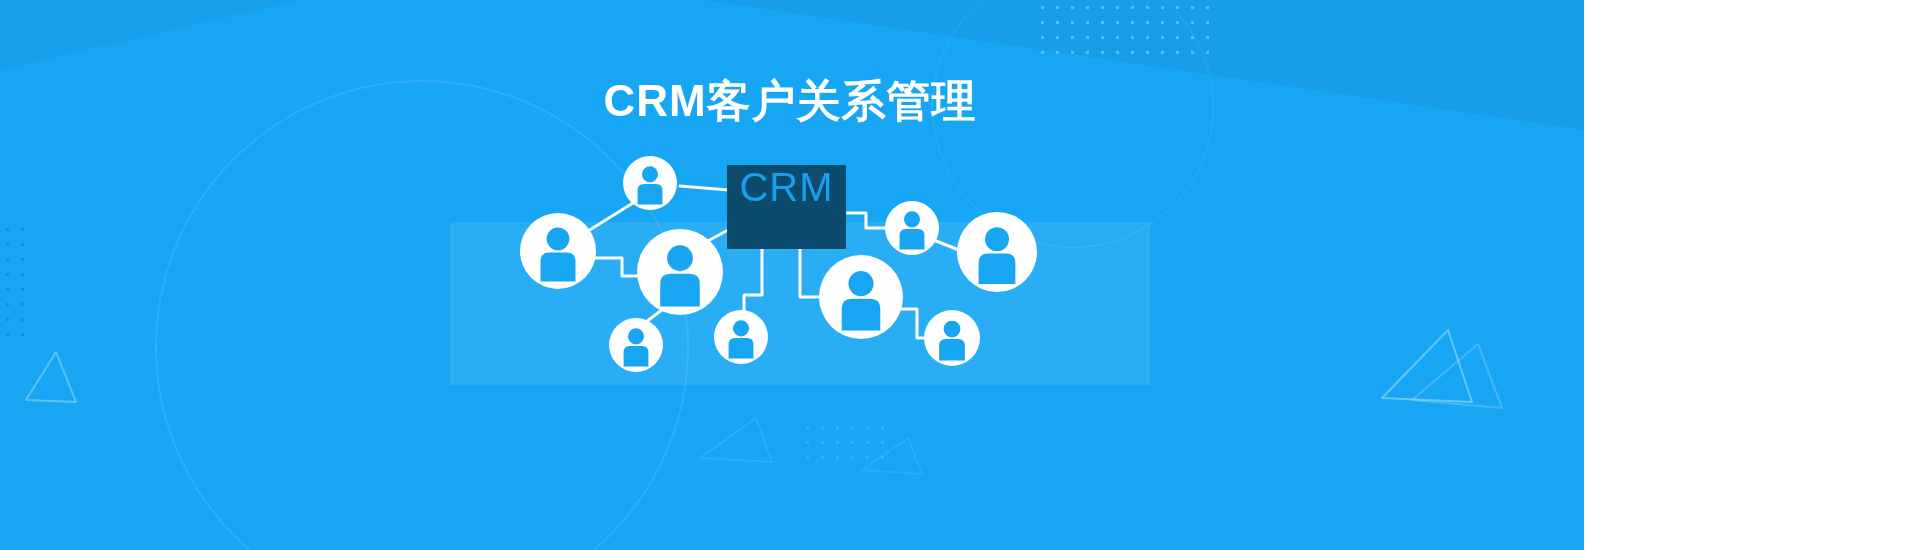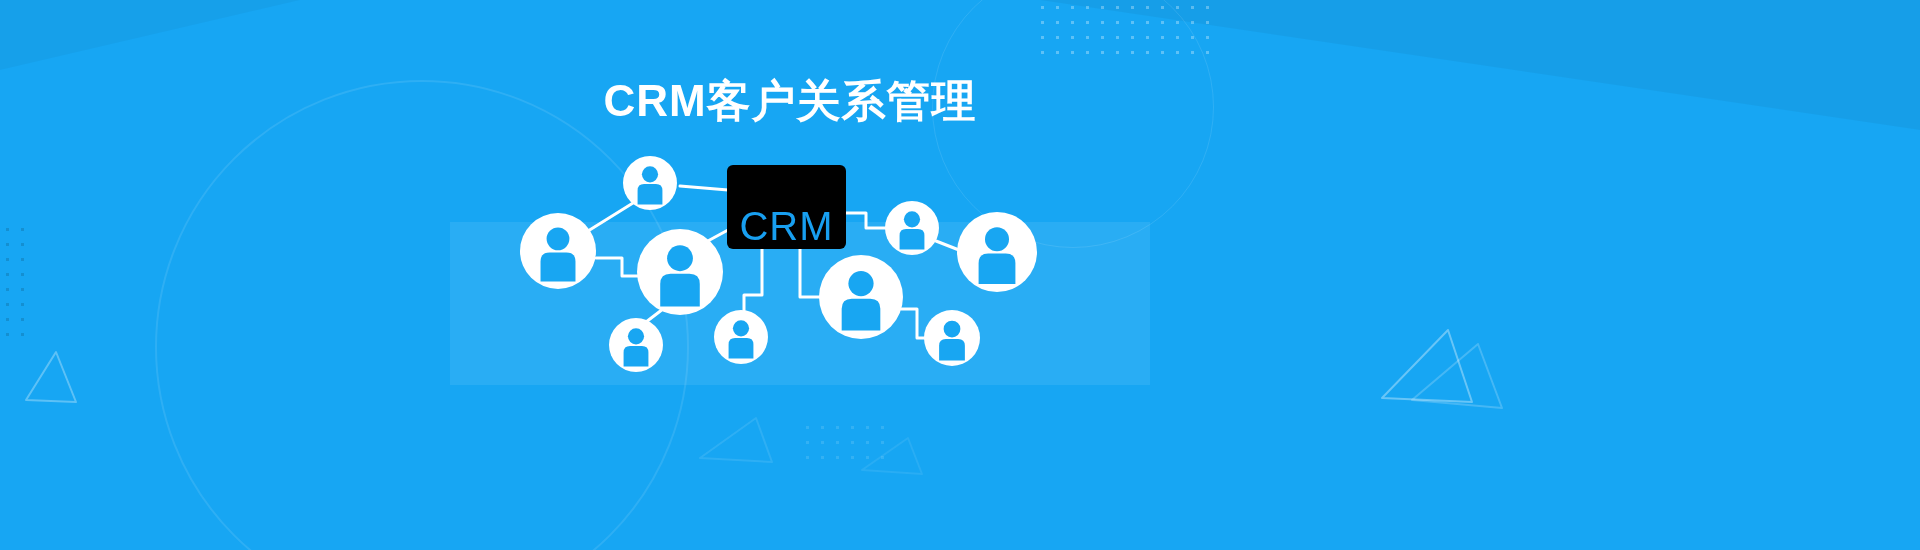--- a/index.html
+++ b/index.html
@@ -1,18 +1,18 @@
 <!DOCTYPE html>
 <html><head>
 <meta charset="utf-8">
 <style>
   html, body { margin: 0; padding: 0; }
   .banner {
     position: relative;
-    width: 1920px;
+    width: 1584px;
     height: 550px;
     overflow: hidden;
     background: #17a6f3;
     font-family: "Liberation Sans", sans-serif;
   }
 
   
   .shade { position: absolute; z-index: 1; }
   .shade-top-right {
     top: 0; right: 0; width: 880px; height: 130px;
@@ -65,24 +65,24 @@
 
   
   .diagram {
     position: absolute; z-index: 3;
     left: 0; top: 0;
   }
   .crm-box {
     position: absolute; z-index: 4;
     left: 727px; top: 165px;
     width: 119px; height: 84px;
-    background: #000000;
-    border-radius: 6px;
+    background: #0c4a6e;
+    border-radius: 1px;
     display: flex;
-    align-items: flex-end;
+    align-items: flex-start;
     justify-content: center;
   }
   .crm-box span {
     color: #189ff0;
     font-size: 40px;
     font-weight: 500;
     letter-spacing: 1px;
   }
 </style>
 </head>

